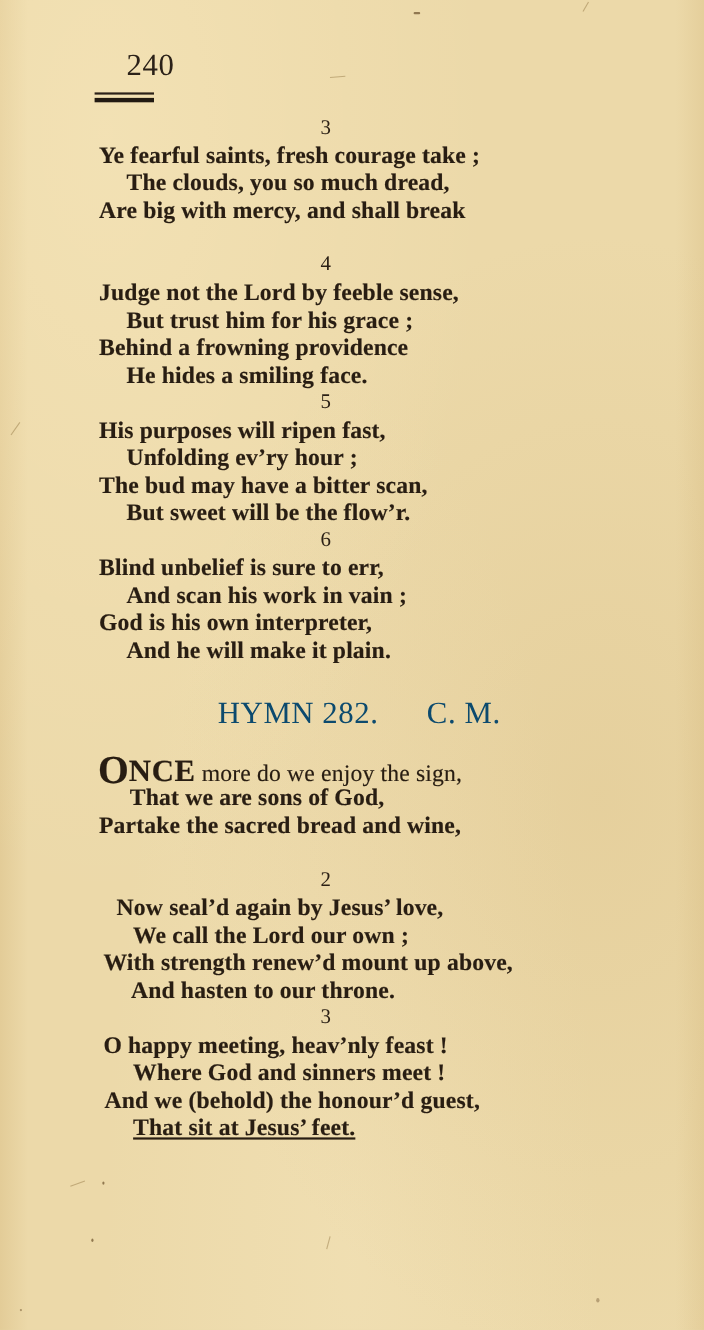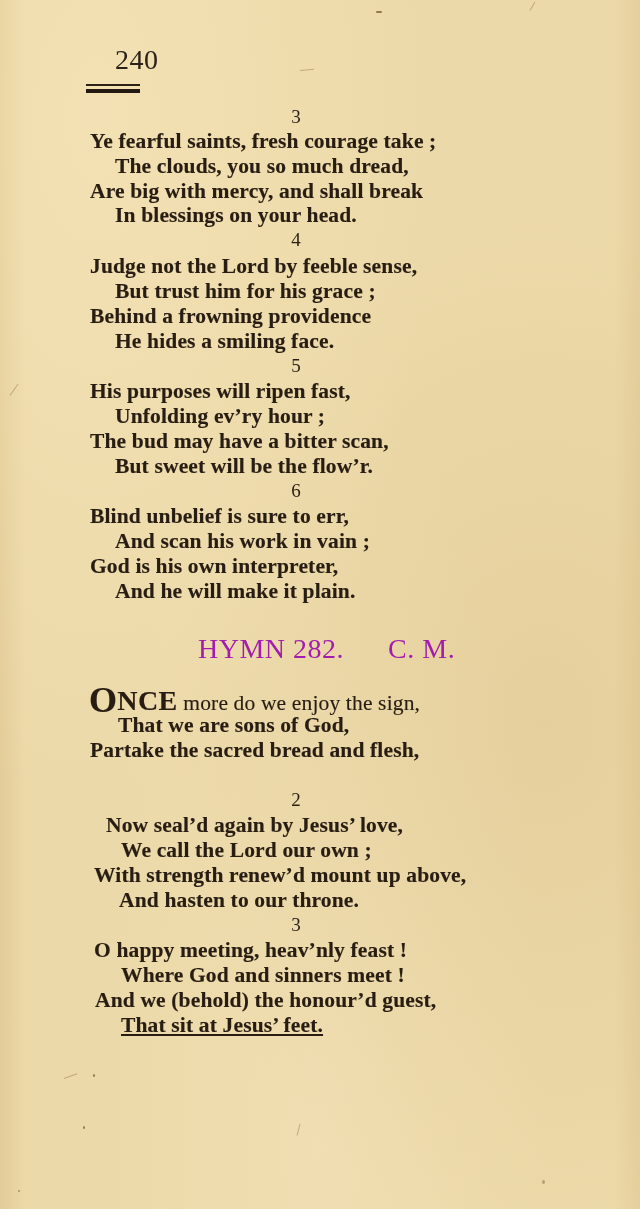--- a/index.html
+++ b/index.html
@@ -74,21 +74,21 @@
       color: #2a1f14;
     }
     .hymn-heading {
       position: absolute;
       left: 198px;
       top: 632px;
       white-space: nowrap;
       font-family: "Liberation Serif", "DejaVu Serif", serif;
       font-size: 28px;
       line-height: 34px;
-      color: #a21caf;
+      color: #0c4a6e;
       letter-spacing: 0.5px;
     }
     .hymn-heading .meter {
       margin-left: 44px;
     }
     .dropcap {
       font-size: 36px;
       line-height: 25px;
       font-weight: bold;
       vertical-align: -2px;
@@ -119,21 +119,20 @@
   <div class="page-number">240</div>
   <div class="rule">
     <div class="thin"></div>
     <div class="thick"></div>
   </div>
 
   <div class="stanza-number" style="top:106px">3</div>
   <div class="line flush" style="top:129px">Ye fearful saints, fresh courage take ;</div>
   <div class="line indent" style="top:154px">The clouds, you so much  dread,</div>
   <div class="line flush" style="top:179px">Are big with mercy, and shall break</div>
-  <div class="line indent" style="top:203px">In blessings on your head.</div>
 
   <div class="stanza-number" style="top:229px">4</div>
   <div class="line flush" style="top:254px">Judge not the Lord by feeble sense,</div>
   <div class="line indent" style="top:279px">But trust him for his grace ;</div>
   <div class="line flush" style="top:304px">Behind a frowning providence</div>
   <div class="line indent" style="top:329px">He hides a smiling face.</div>
 
   <div class="stanza-number" style="top:355px">5</div>
   <div class="line flush" style="top:379px">His purposes will ripen fast,</div>
   <div class="line indent" style="top:404px">Unfolding ev’ry hour ;</div>
@@ -147,21 +146,21 @@
   <div class="line indent" style="top:579px">And he will make  it plain.</div>
 
   <div class="hymn-heading">
     <span>HYMN 282.</span><span class="meter">C. M.</span>
   </div>
 
   <div class="line flush" style="top:688px; left:89px;">
     <span class="dropcap">O</span><span class="smallcaps">NCE</span><span style="font-weight:normal"> more do we enjoy the sign,</span>
   </div>
   <div class="line indent" style="top:713px; left:118px;">That we are sons of God,</div>
-  <div class="line flush" style="top:738px">Partake the sacred bread and flesh,</div>
+  <div class="line flush" style="top:738px">Partake the sacred bread and wine,</div>
 
   <div class="stanza-number" style="top:789px">2</div>
   <div class="line flush" style="top:813px; left:92px;margin-left:14px;">Now seal’d again by Jesus’ love,</div>
   <div class="line indent" style="top:838px; left:121px;">We call the Lord our  own ;</div>
   <div class="line flush" style="top:863px; left:94px;">With strength renew’d mount up above,</div>
   <div class="line indent" style="top:888px; left:119px;">And hasten to our throne.</div>
 
   <div class="stanza-number" style="top:914px">3</div>
   <div class="line flush" style="top:938px; left:94px;">O happy meeting, heav’nly feast !</div>
   <div class="line indent" style="top:963px; left:121px;">Where God and sinners meet !</div>

